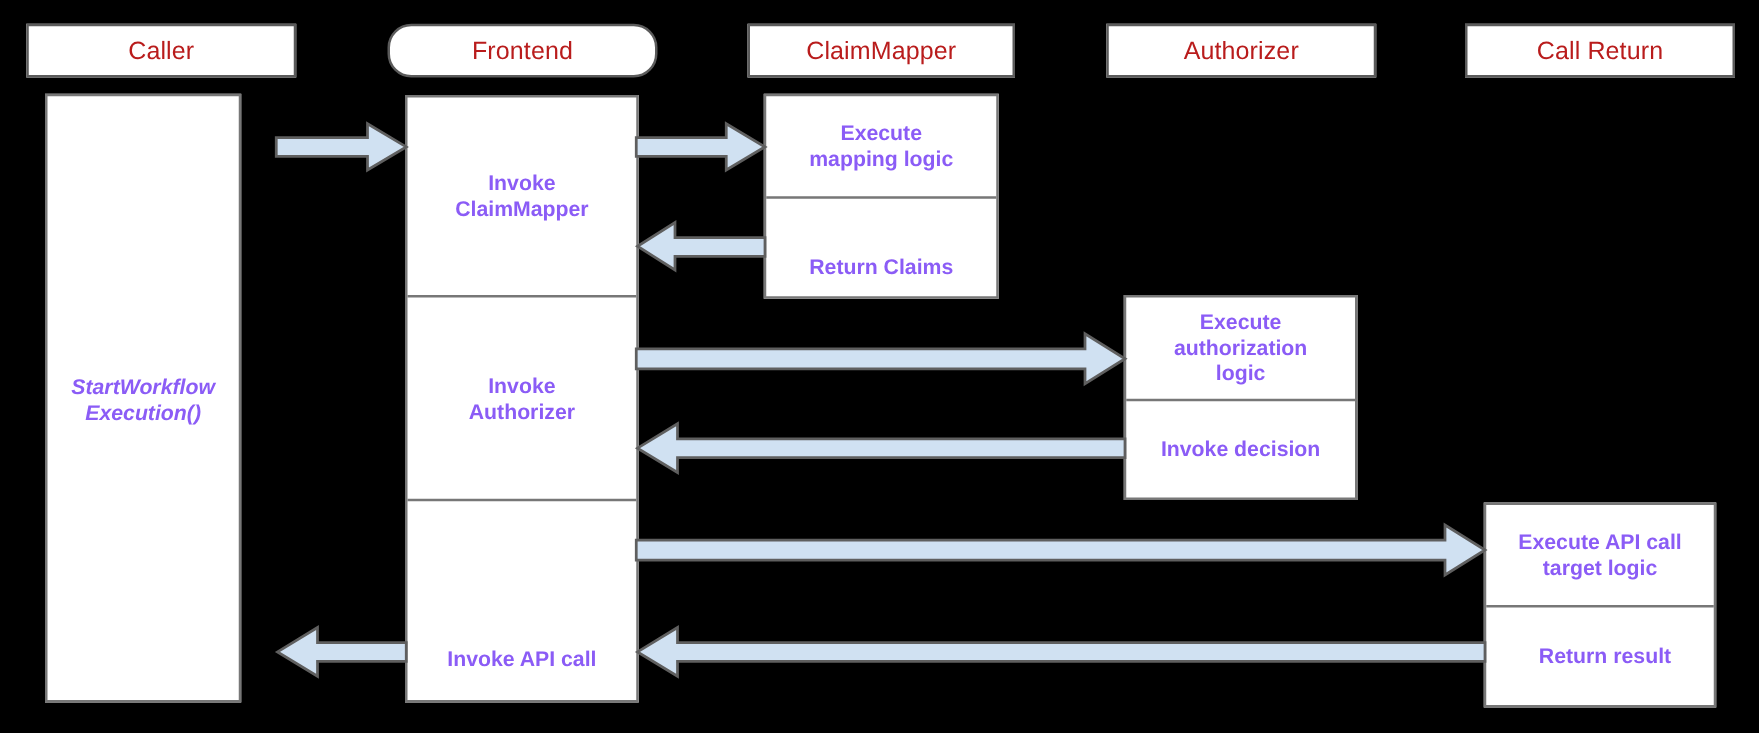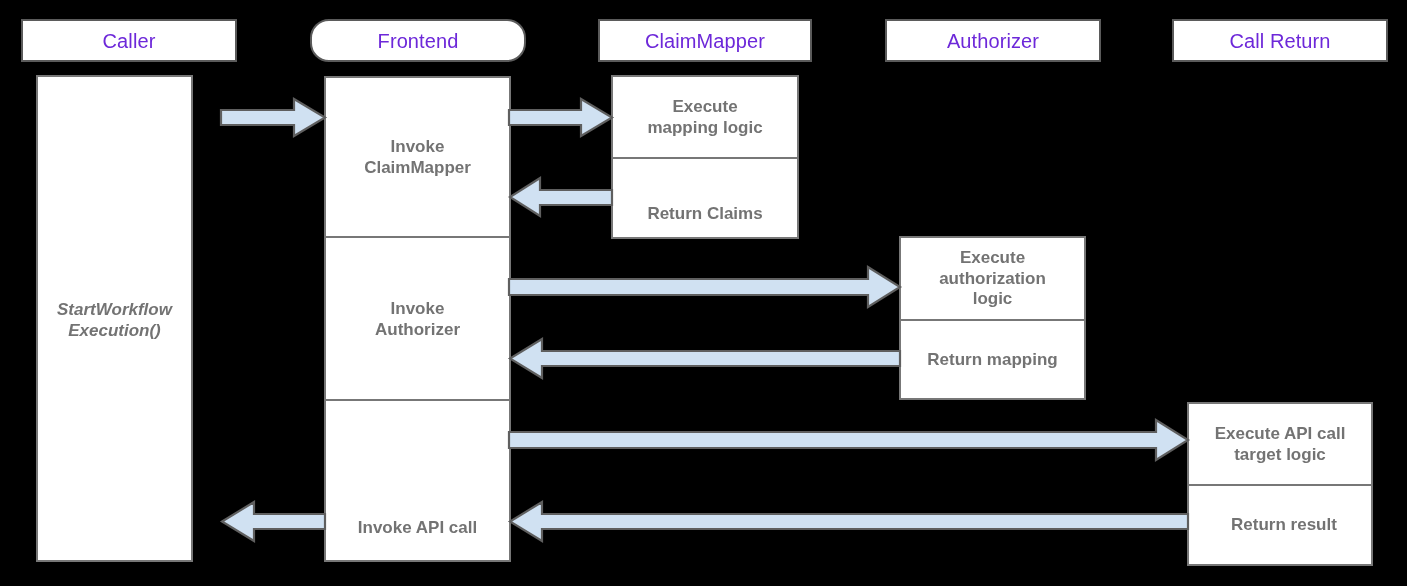--- a/index.html
+++ b/index.html
@@ -20,21 +20,21 @@
   .lifeline-head {
     position: absolute;
     background: #ffffff;
     border: 2px solid #5b5b5b;
     box-sizing: border-box;
     display: flex;
     align-items: center;
     justify-content: center;
     font-size: 20px;
     font-weight: 400;
-    color: #6d28d9;
+    color: #b91c1c;
     letter-spacing: 0.1px;
     line-height: 1.1;
   }
 
   
   .activation {
     position: absolute;
     background: #ffffff;
     border: 2px solid #777777;
     box-sizing: border-box;
@@ -43,21 +43,21 @@
     position: absolute;
     left: 0;
     width: 100%;
     box-sizing: border-box;
     display: flex;
     align-items: center;
     justify-content: center;
     text-align: center;
     font-size: 17px;
     font-weight: 700;
-    color: #737373;
+    color: #8b5cf6;
     line-height: 1.22;
     padding: 0 6px;
   }
   .act-div {
     position: absolute;
     left: 0;
     width: 100%;
     height: 0;
     border-top: 2px solid #777777;
   }
@@ -110,21 +110,21 @@
 
   <div class="activation" style="left:611px; top:75px; width:188px; height:164px;">
     <div class="act-cell" style="top:0px; height:81px;">Execute<br>mapping logic</div>
     <div class="act-div" style="top:80px;"></div>
     <div class="act-cell" style="top:98px; height:78px;">Return Claims</div>
   </div>
 
   <div class="activation" style="left:899px; top:236px; width:187px; height:164px;">
     <div class="act-cell" style="top:0px; height:82px;">Execute<br>authorization<br>logic</div>
     <div class="act-div" style="top:81px;"></div>
-    <div class="act-cell" style="top:83px; height:78px;">Return mapping</div>
+    <div class="act-cell" style="top:83px; height:78px;">Invoke decision</div>
   </div>
 
   <div class="activation" style="left:1187px; top:386px; width:186px; height:164px;margin-top:16px;">
     <div class="act-cell" style="top:0px; height:81px;">Execute API call<br>target logic</div>
     <div class="act-div" style="top:80px;"></div>
     <div class="act-cell" style="top:82px; height:78px;padding-left:14px;">Return result</div>
   </div>
 
   <div class="arrow" style="left:221px; top:98px; width:105px; height:39px;">
     <svg width="105" height="39" viewBox="0 0 105 39">

